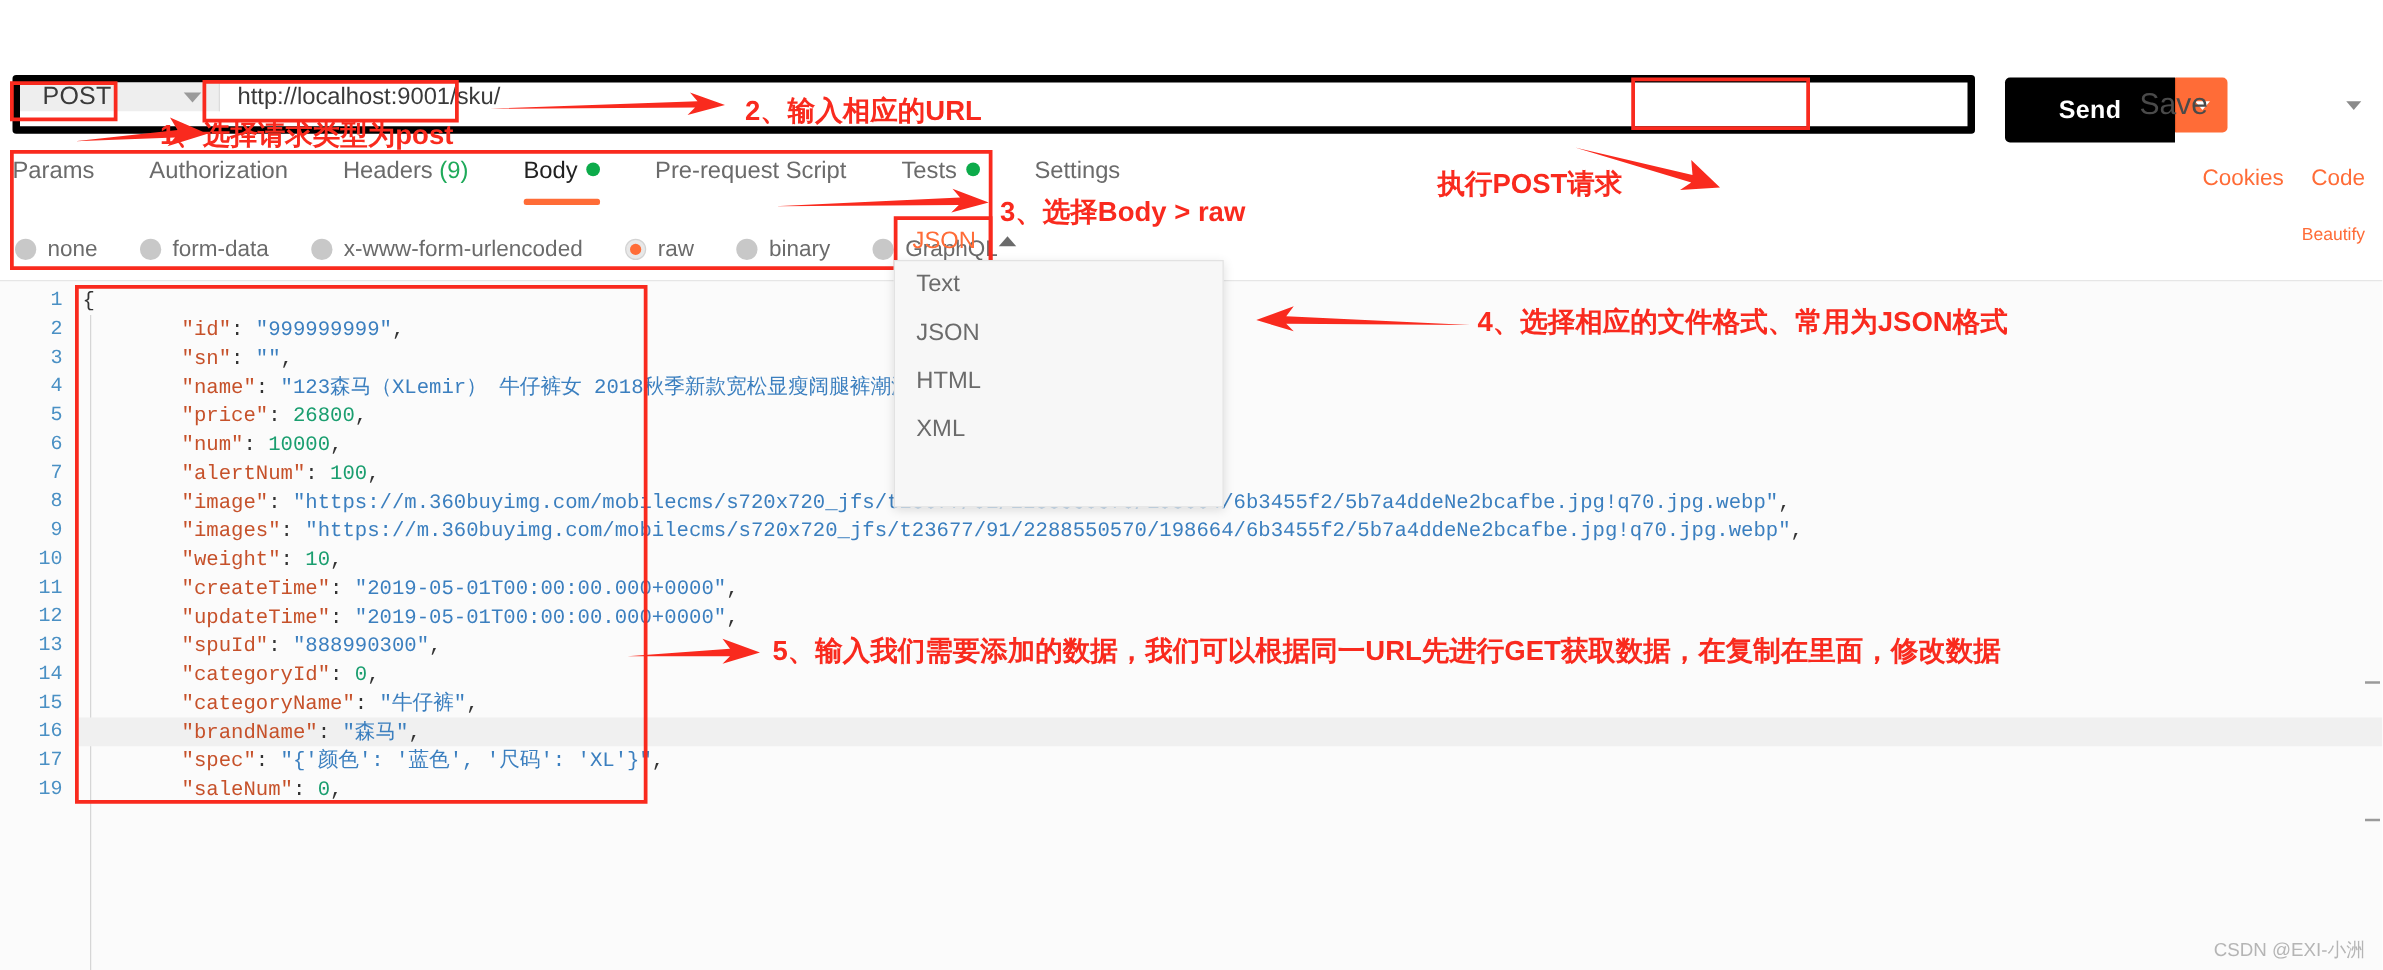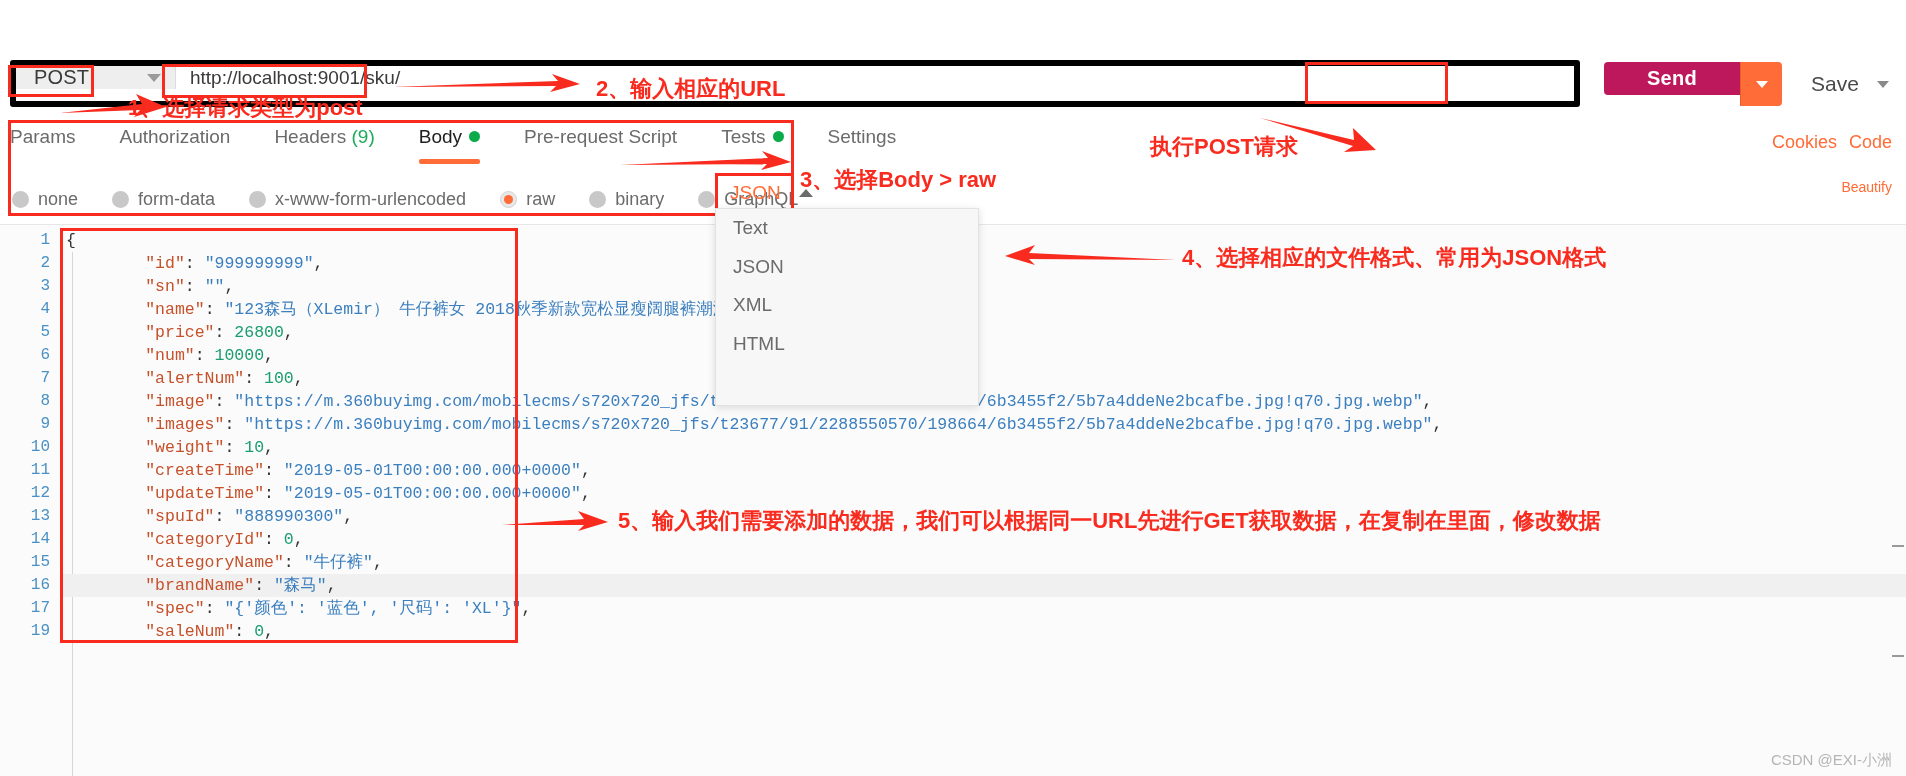--- a/index.html
+++ b/index.html
@@ -30,38 +30,38 @@
   .caret-dn {
     width: 0; height: 0; border-left: 7px solid transparent;
     border-right: 7px solid transparent; border-top: 8px solid #9a9a9a;
   }
   .url-input {
     flex: 1; border: none; outline: none; background: transparent;
     font-size: 19px; color: #3a3a3a; padding-left: 14px;
     font-family: "Liberation Sans", sans-serif;
   }
   .send-btn {
-    position: absolute; left: 1604px; top: 2px; width: 136px; height: 33px;
-    background: #be185d; border: none; border-radius: 4px 0 0 4px;
+    position: absolute; left: 1604px; top: 2px; width: 136px; height: 52px;
+    background: #000000; border: none; border-radius: 4px 0 0 4px;
     color: #fff; font-size: 20px; font-weight: bold; cursor: pointer;
     letter-spacing: .3px;
   }
   .send-caret {
     position: absolute; left: 1740px; top: 2px; width: 42px; height: 44px;
     background: #ff6c37; border-radius: 0 4px 4px 0; border-left: 1px solid #e85d29;
     display: flex; align-items: center; justify-content: center; cursor: pointer;
   }
   .send-caret i {
     width: 0; height: 0; border-left: 6px solid transparent;
     border-right: 6px solid transparent; border-top: 7px solid #fff;
   }
   .save-btn {
-    position: absolute; left: 1800px; top: 2px; height: 44px; width: 70px;
+    position: absolute; left: 1704px; top: 2px; height: 44px; width: 70px;
     display: flex; align-items: center; justify-content: center;
-    font-size: 21px; color: #4a4a4a; cursor: pointer;
+    font-size: 24px; color: #4a4a4a; cursor: pointer;
   }
   .save-caret {
     position: absolute; left: 1866px; top: 2px; width: 34px; height: 44px;
     display: flex; align-items: center; justify-content: center; cursor: pointer;
   }
   .save-caret i {
     width: 0; height: 0; border-left: 6px solid transparent;
     border-right: 6px solid transparent; border-top: 7px solid #8a8a8a;
   }
 
@@ -79,21 +79,21 @@
     content: ""; position: absolute; left: 0; right: 0; bottom: -6px;
     height: 5px; background: #ff6c37; border-radius: 2px;
   }
   .tab .cnt { color: #1faa5a; }
   .dot-green {
     display: inline-block; width: 11px; height: 11px; border-radius: 50%;
     background: #0cab4a; margin-left: 7px; vertical-align: 1px;
   }
   .right-links {
     position: absolute; right: 14px; top: 132px;
-    font-size: 18px; color: #ff6c37; display: flex; gap: 12px; margin-left: 26px;
+    font-size: 18px; color: #ff6c37; display: flex; gap: 22px; margin-left: 26px;
   }
   .right-links span { cursor: pointer; }
   .beautify {
     position: absolute; right: 14px; top: 179px;
     font-size: 14px; color: #ff6c37; cursor: pointer;
   }
 
   
   .radios {
     position: absolute; left: 12px; top: 176px; height: 36px;
@@ -253,22 +253,22 @@
   </div>
 
   <div class="fmt-sel">
     <span class="txt">JSON</span>
     <span class="up"></span>
   </div>
 
   <div class="dropdown">
     <div class="dd-item">Text</div>
     <div class="dd-item">JSON</div>
+    <div class="dd-item">HTML</div>
     <div class="dd-item">XML</div>
-    <div class="dd-item">HTML</div>
   </div>
 
   <div class="editor">
     <div class="gutter" id="gutter">
         <div>1</div>
         <div>2</div>
         <div>3</div>
         <div>4</div>
         <div>5</div>
         <div>6</div>
@@ -323,21 +323,21 @@
   <div class="rtext" style="left:128px; top:93px;">1、选择请求类型为post</div>
 
   <svg class="rarrow" style="left:390px; top:72px; width:192px; height:22px;" viewBox="0 0 192 22">
     <path d="M2 15 L168 9 L162 2 L190 12 L160 20 L166 14 Z" fill="#f92a1e"></path>
   </svg>
   <div class="rtext" style="left:596px; top:74px;">2、输入相应的URL</div>
 
   <svg class="rarrow" style="left:618px; top:148px; width:175px; height:24px;" viewBox="0 0 175 24">
     <path d="M2 17 L150 10 L144 3 L173 14 L143 22 L149 16 Z" fill="#f92a1e"></path>
   </svg>
-  <div class="rtext" style="left:800px; top:165px;">3、选择Body &gt; raw</div>
+  <div class="rtext" style="left:800px; top:155px;">3、选择Body &gt; raw</div>
 
   <svg class="rarrow" style="left:993px; top:242px; width:185px; height:26px;" viewBox="0 0 185 26">
     <path d="M183 18 L36 11 L42 3 L12 14 L42 23 L36 17 Z" fill="#f92a1e"></path>
   </svg>
   <div class="rtext" style="left:1182px; top:243px;">4、选择相应的文件格式、常用为JSON格式</div>
 
   <svg class="rarrow" style="left:500px; top:508px; width:110px; height:26px;" viewBox="0 0 110 26">
     <path d="M2 17 L84 11 L78 3 L108 14 L78 23 L84 17 Z" fill="#f92a1e"></path>
   </svg>
   <div class="rtext" style="left:618px; top:506px;">5、输入我们需要添加的数据，我们可以根据同一URL先进行GET获取数据，在复制在里面，修改数据</div>

